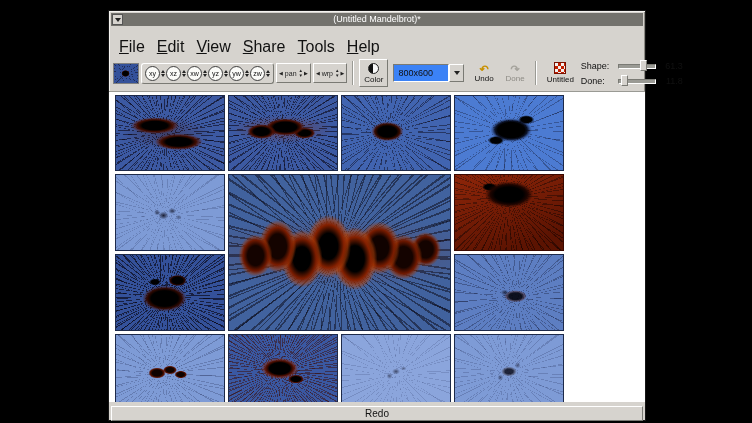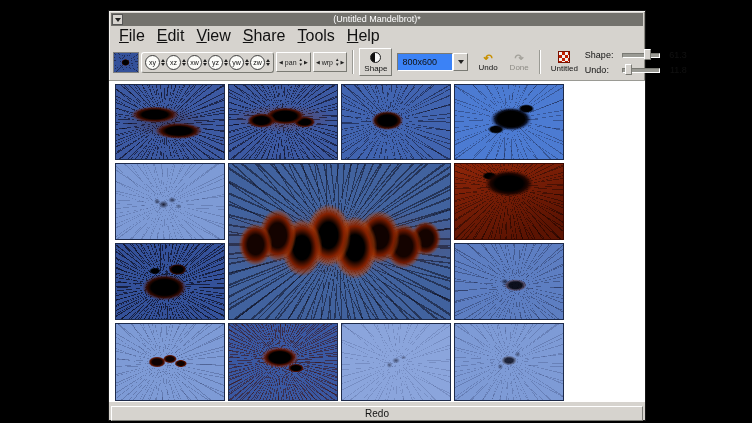--- a/index.html
+++ b/index.html
@@ -5,21 +5,21 @@
   html,body{margin:0;padding:0}
   body{width:752px;height:423px;background:#000;overflow:hidden;
        font-family:"Liberation Sans",sans-serif;-webkit-font-smoothing:antialiased}
   .screen{position:relative;width:752px;height:423px;background:#000}
 
   
   .window{position:absolute;left:108px;top:10px;width:538px;height:411px;
           background:#d6d3ce;border:1px solid #161616;
           box-shadow:inset 1px 1px 0 #f4f3f0, inset -1px -1px 0 #8d8b85;
           display:flex;flex-direction:column;box-sizing:border-box}
-  .titlebar{height:13px;margin:2px 2px 1px 2px;background:#73726d;position:relative;
+  .titlebar{height:13px;margin:2px 2px 12px 2px;background:#73726d;position:relative;
             display:flex;align-items:center;flex:0 0 auto}
   .win-title{position:absolute;left:0;right:0;text-align:center;color:#fff;font-size:9px;line-height:13px}
   .winmenu{width:11px;height:11px;margin-left:1px;background:#d6d3ce;
            border:1px solid #555;box-sizing:border-box;z-index:1;
            display:flex;align-items:center;justify-content:center}
   .winmenu i{width:0;height:0;border-left:3px solid transparent;border-right:3px solid transparent;
              border-top:4px solid #222}
   .menubar{display:flex;align-items:center;height:17px;padding:0 4px;font-size:16px;flex:0 0 auto}
   .menu-item{padding:1px 6px;color:#111;cursor:default}
   u{text-decoration:underline}
@@ -242,21 +242,21 @@
             <span>▲</span>
             <span>▼</span>
           </span>
         <span>▶</span>
       </button>
 
       <div class="sep"></div>
 
       <button class="tool-col">
         <span class="deepen-icon"></span>
-        <span>Shape</span>
+        <span>Color</span>
       </button>
 
       <span class="combo">
         <span class="combo-field">800x600</span>
         <span class="combo-btn">
             <i></i>
           </span>
       </span>
 
       <button class="tool-col flat">
@@ -278,21 +278,21 @@
       <div class="sliders">
         <div class="slider-row">
           <span class="sl-label">Shape:</span>
           <span class="slider">
             <span class="groove"></span>
             <span class="thumb th-shape"></span>
           </span>
           <span class="sl-val">61.3</span>
         </div>
         <div class="slider-row">
-          <span class="sl-label">Undo:</span>
+          <span class="sl-label">Done:</span>
           <span class="slider">
             <span class="groove"></span>
             <span class="thumb th-color"></span>
           </span>
           <span class="sl-val">11.8</span>
         </div>
       </div>
     </div>
 
     <div class="content">

